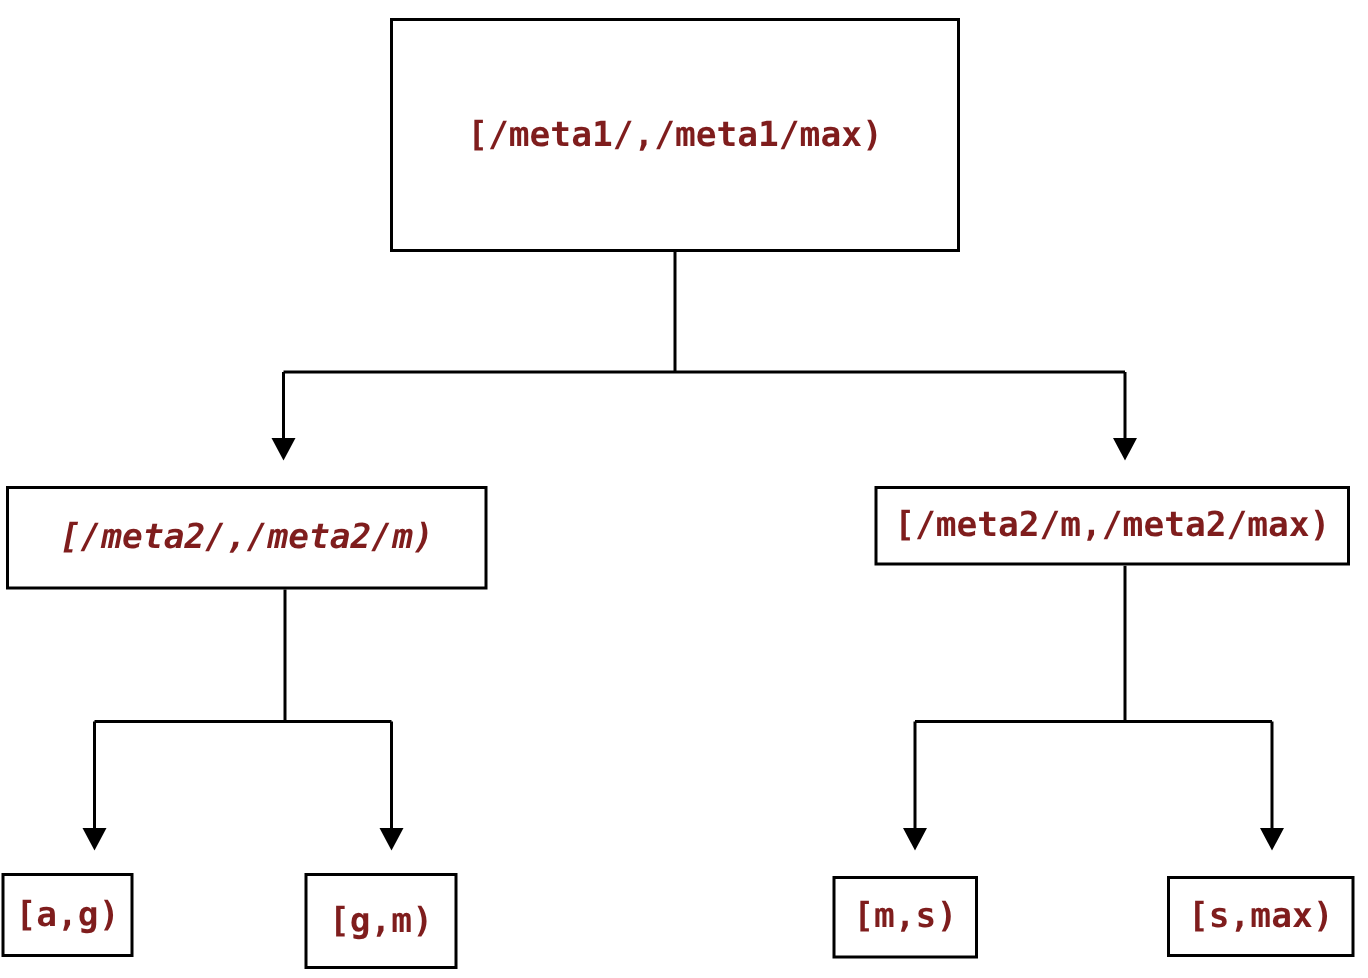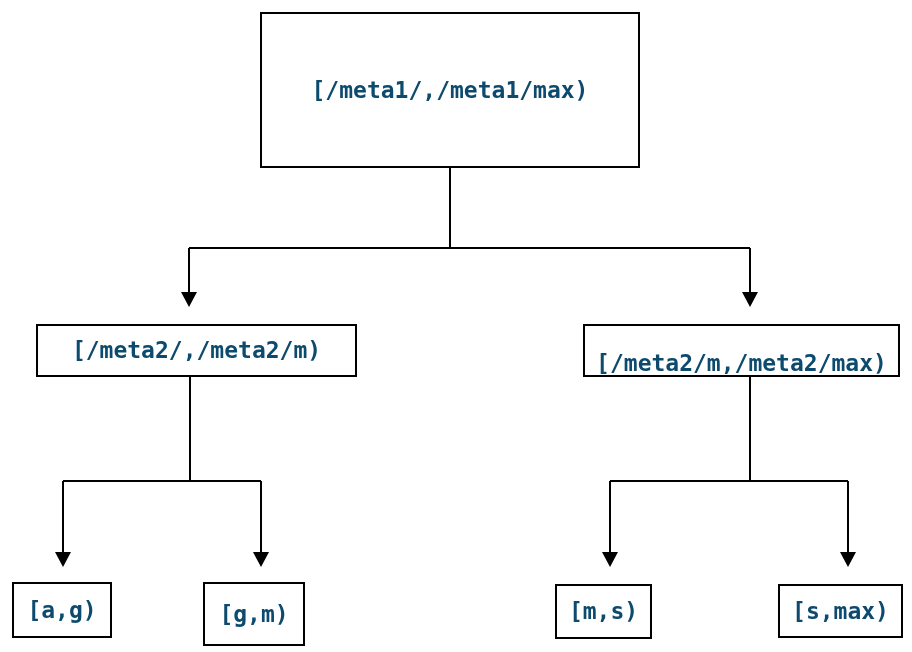--- a/index.html
+++ b/index.html
@@ -21,28 +21,28 @@
   }
   .node {
     position: absolute;
     border: 2px solid #000000;
     background: #ffffff;
     display: flex;
     align-items: center;
     justify-content: center;
     font-size: 23px;
     font-weight: bold;
-    color: #0c4a6e;
+    color: #7f1d1d;
     white-space: nowrap;
     line-height: 1;
   }
   .n-root     { left: 260px; top: 12px;  width: 380px; height: 156px; }
-  .n-midleft  { left: 36px;  top: 324px; width: 321px; height: 53px;  }
-  .n-midright { left: 583px; top: 324px; width: 317px; height: 53px; align-items: flex-end;  }
-  .n-leaf1    { left: 12px;   top: 582px; width: 100px; height: 56px; text-align: center;  }
+  .n-midleft  { left: 4px;  top: 324px; width: 321px; height: 69px; font-style: italic;  }
+  .n-midright { left: 583px; top: 324px; width: 317px; height: 53px;  }
+  .n-leaf1    { left: 1px;   top: 582px; width: 88px; height: 56px; text-align: center;  }
   .n-leaf2    { left: 203px; top: 582px; width: 102px; height: 64px;  }
   .n-leaf3    { left: 555px; top: 584px; width: 97px;  height: 55px;  }
   .n-leaf4    { left: 778px; top: 584px; width: 125px; height: 54px;  }
 </style>
 </head>
 <body>
 
 <div class="canvas">
 
   <svg class="connectors" width="912" height="652" viewBox="0 0 912 652" xmlns="http://www.w3.org/2000/svg">

